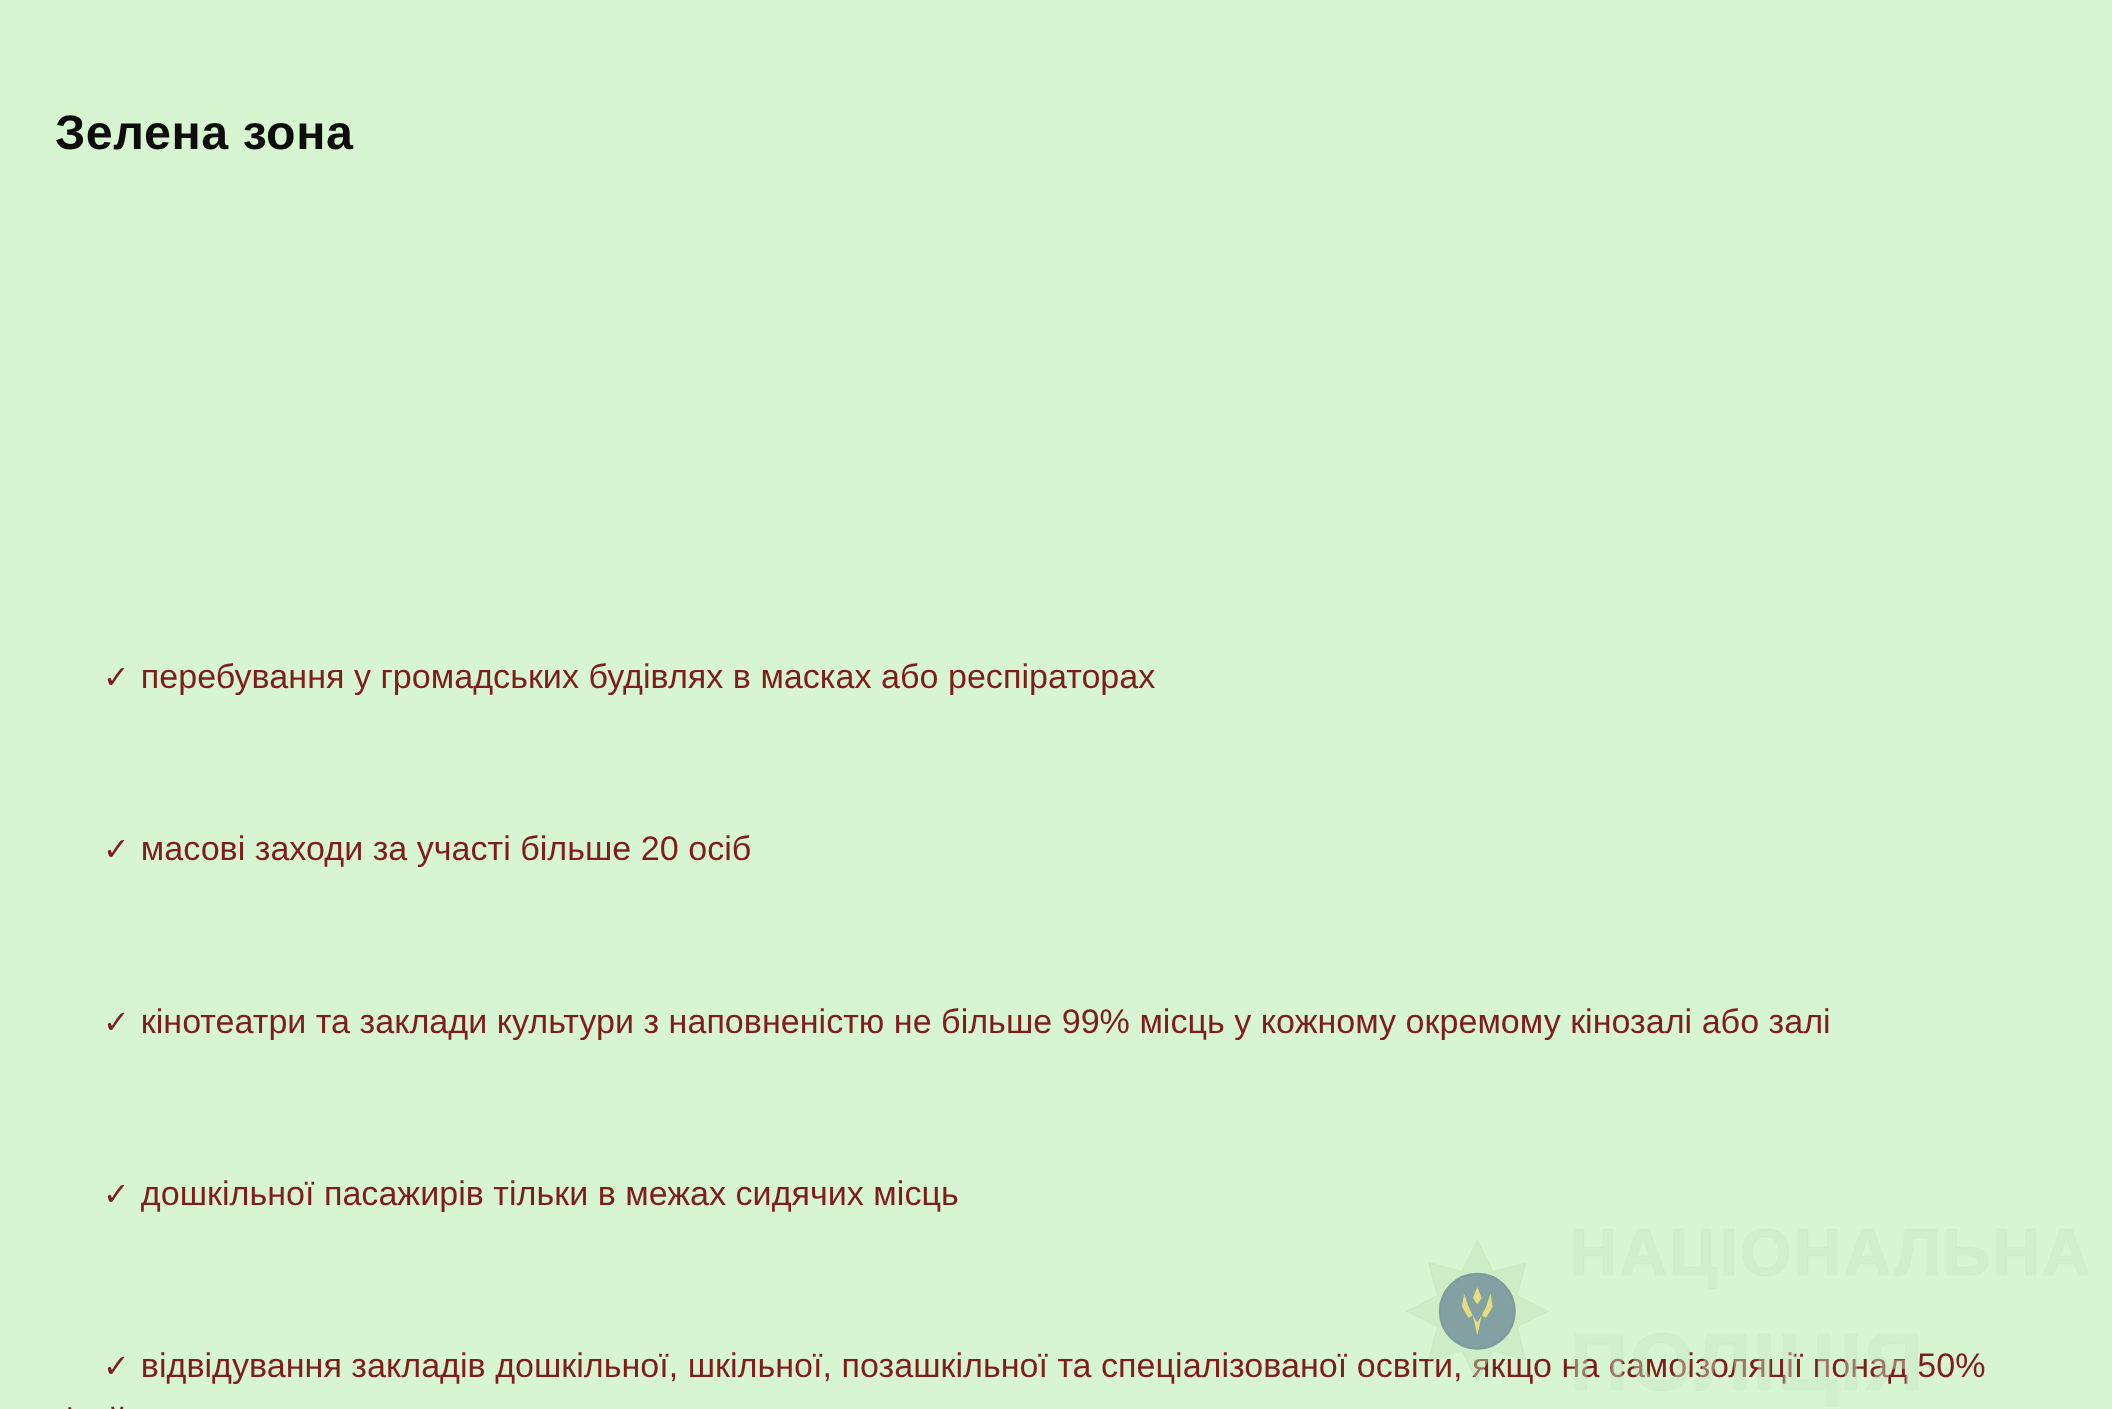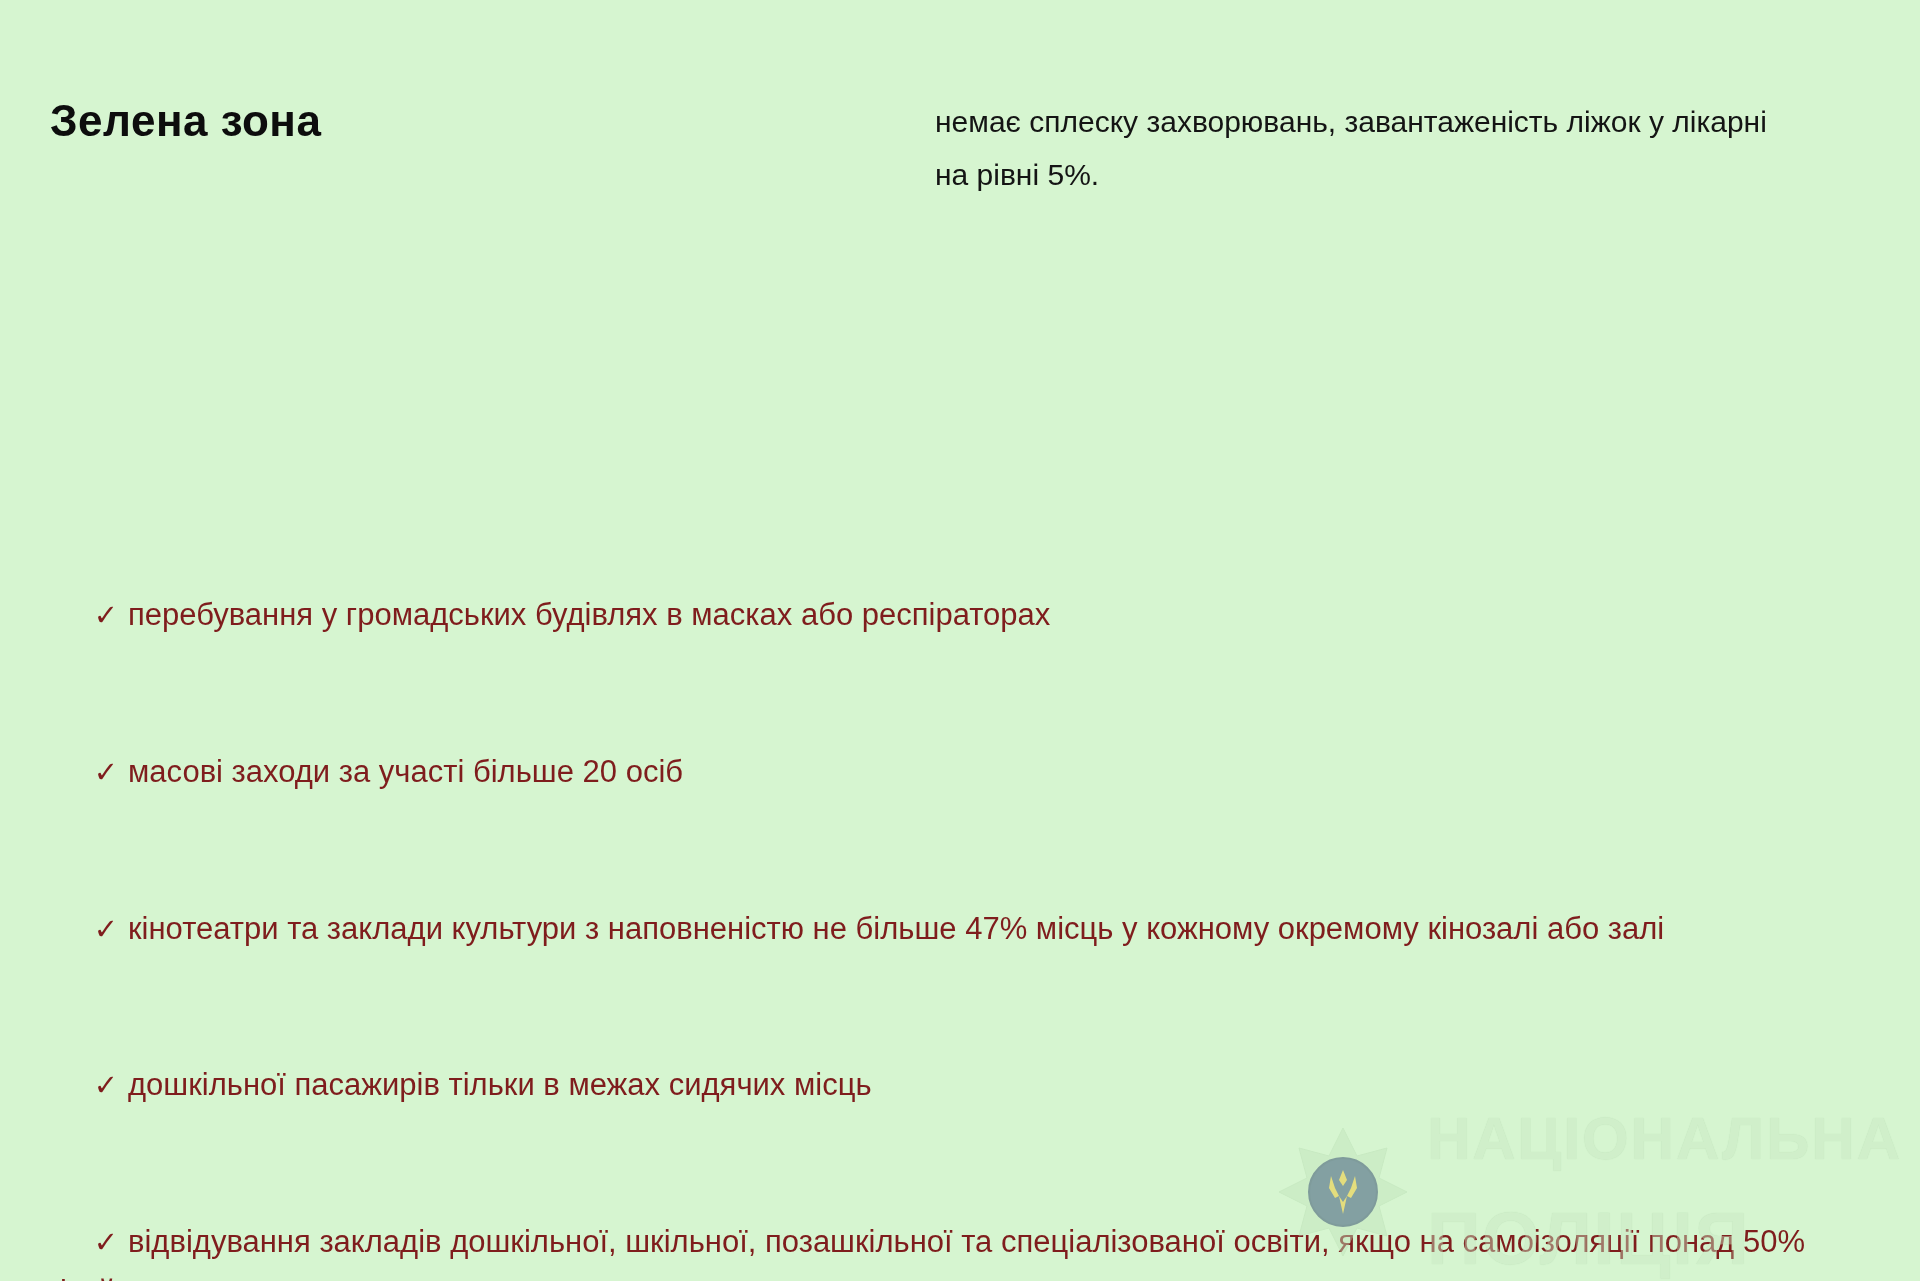--- a/index.html
+++ b/index.html
@@ -102,32 +102,31 @@
   .wm-line1 { font-size: 60px; }
   .wm-line2 { font-size: 74px; }
 </style>
 </head>
 <body>
 
 <div class="page">
 
   <div class="header">
     <div class="header-title">Зелена зона</div>
-    <div class="header-desc">немає сплеску захворювань, завантаженість ліжок у лікарні на рівні 5%.</div>
   </div>
 
   <div class="rules">
     <div class="rule">
       <span class="check">✓</span><span>перебування у громадських будівлях в масках або респіраторах</span>
     </div>
     <div class="rule">
       <span class="check">✓</span><span>масові заходи за участі більше 20 осіб</span>
     </div>
     <div class="rule">
-      <span class="check">✓</span><span>кінотеатри та заклади культури з наповненістю не більше 47% місць у кожному окремому кінозалі або залі</span>
+      <span class="check">✓</span><span>кінотеатри та заклади культури з наповненістю не більше 99% місць у кожному окремому кінозалі або залі</span>
     </div>
     <div class="rule">
       <span class="check">✓</span><span>дошкільної пасажирів тільки в межах сидячих місць</span>
     </div>
     <div class="rule">
       <span class="check">✓</span><span>відвідування закладів дошкільної, шкільної, позашкільної та спеціалізованої освіти, якщо на самоізоляції понад 50% дітей та персоналу закладу.</span>
     </div>
 
   </div>
 

